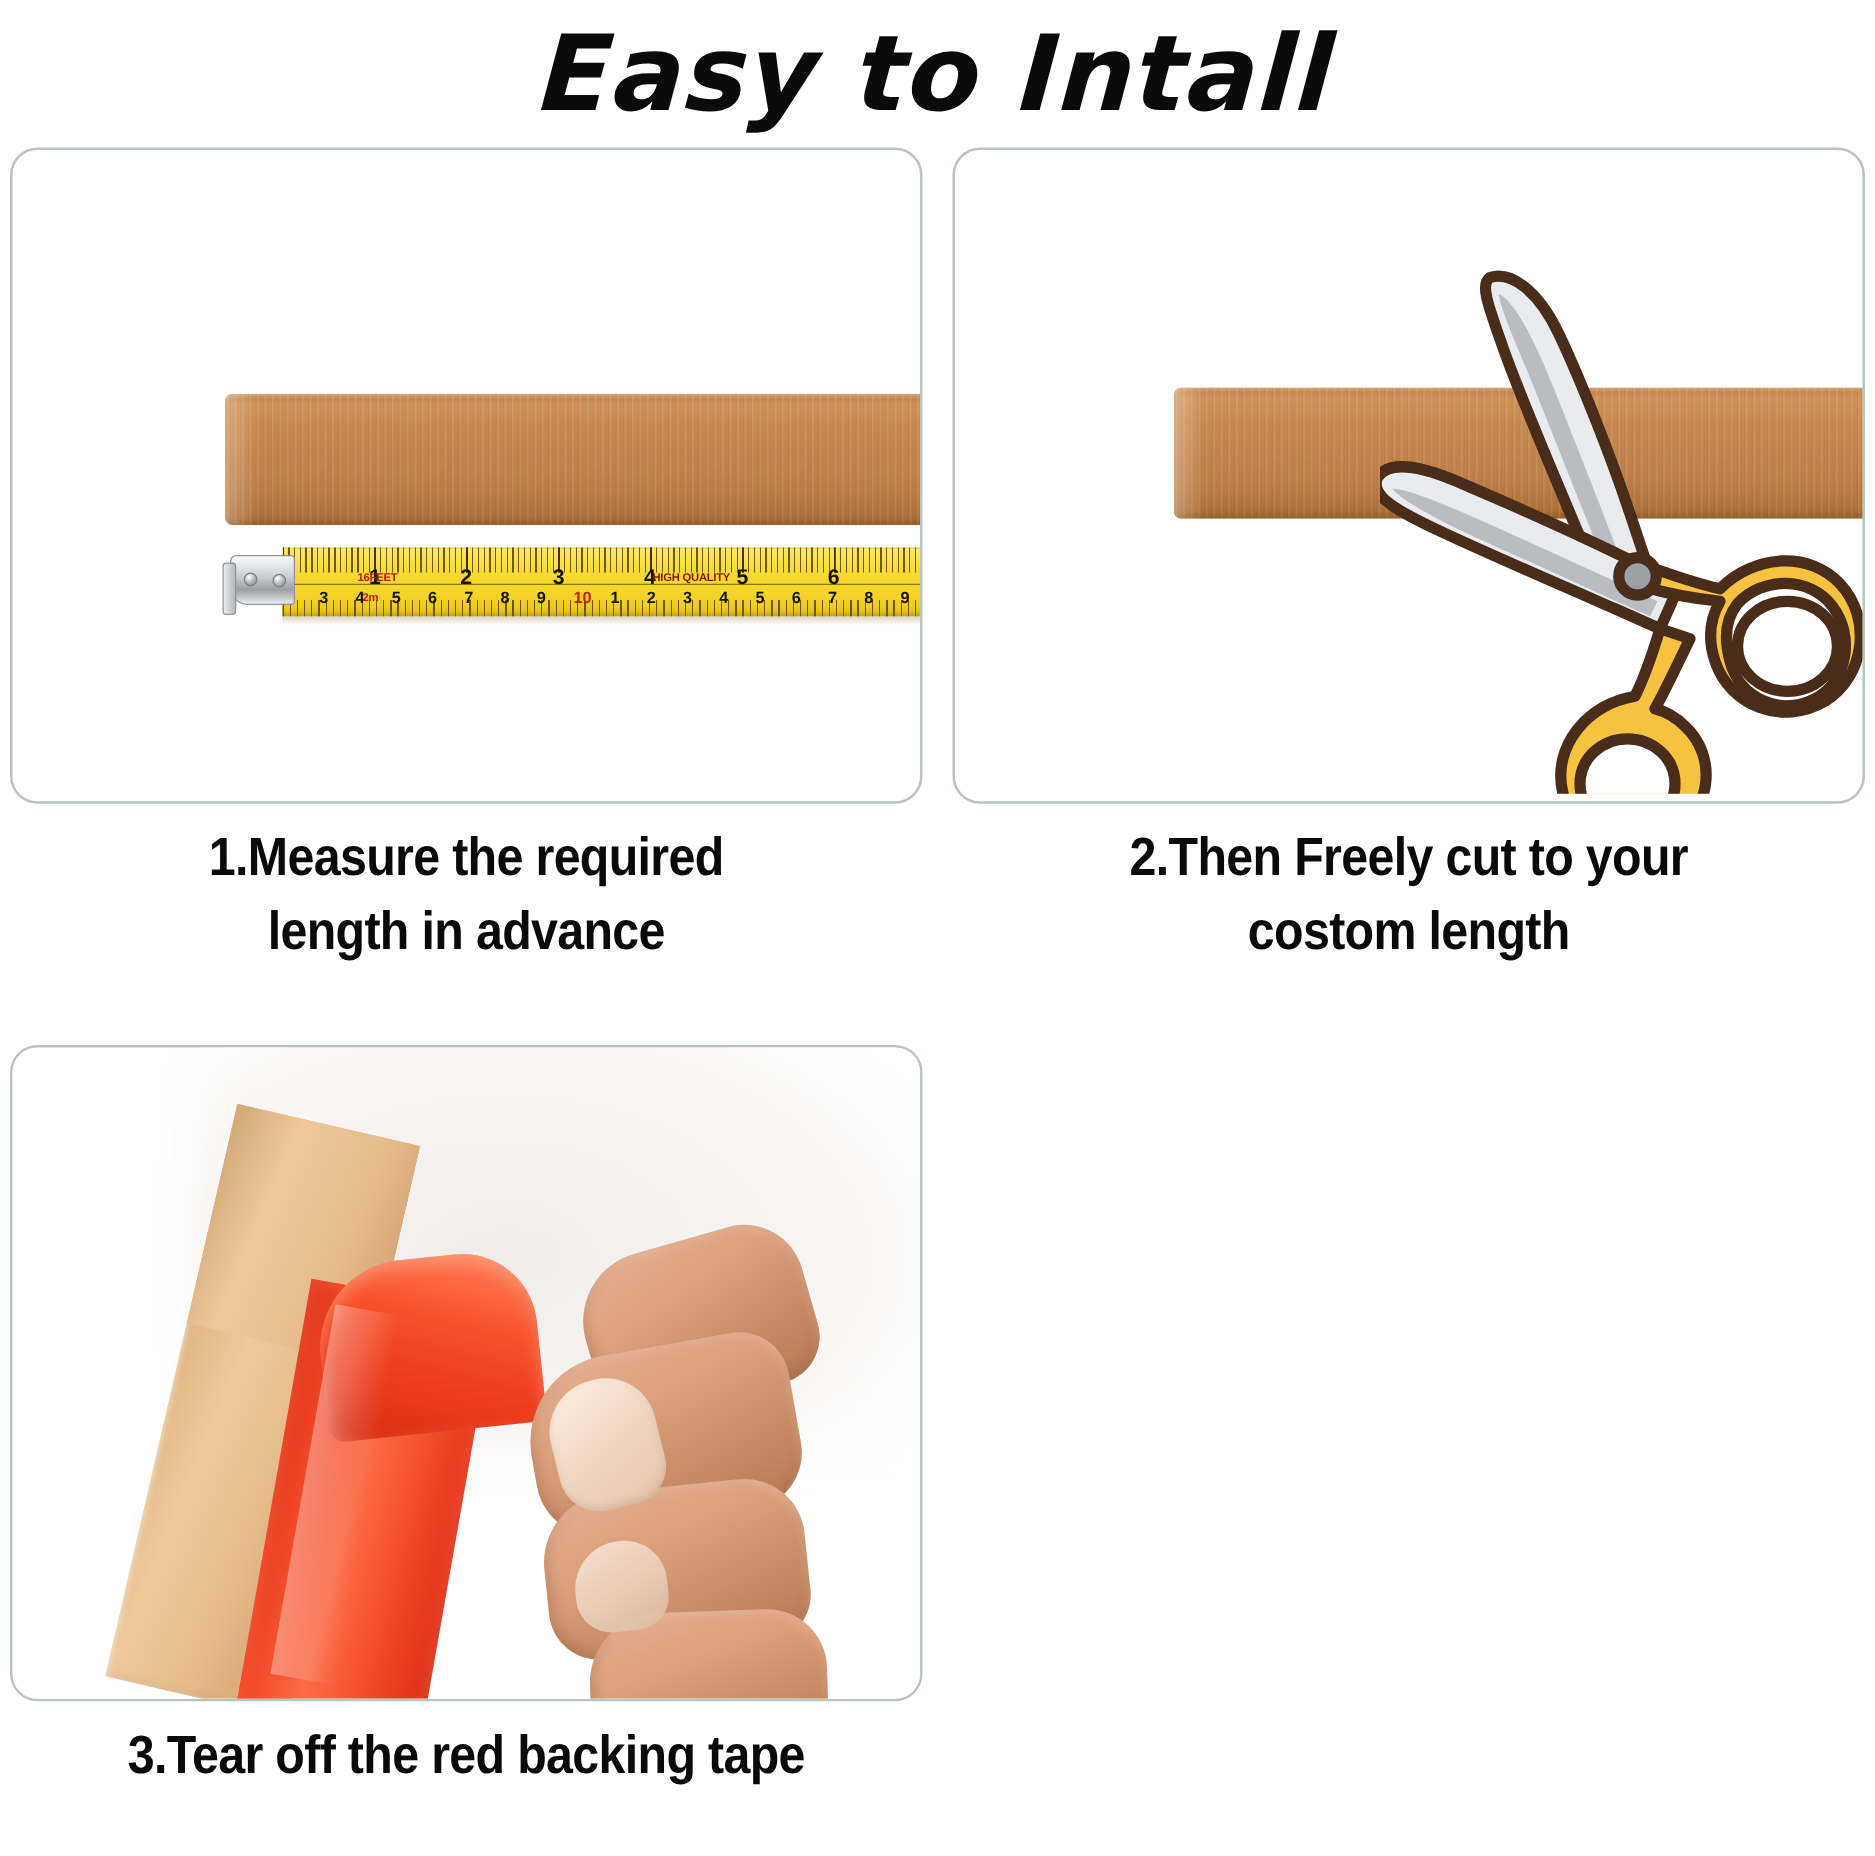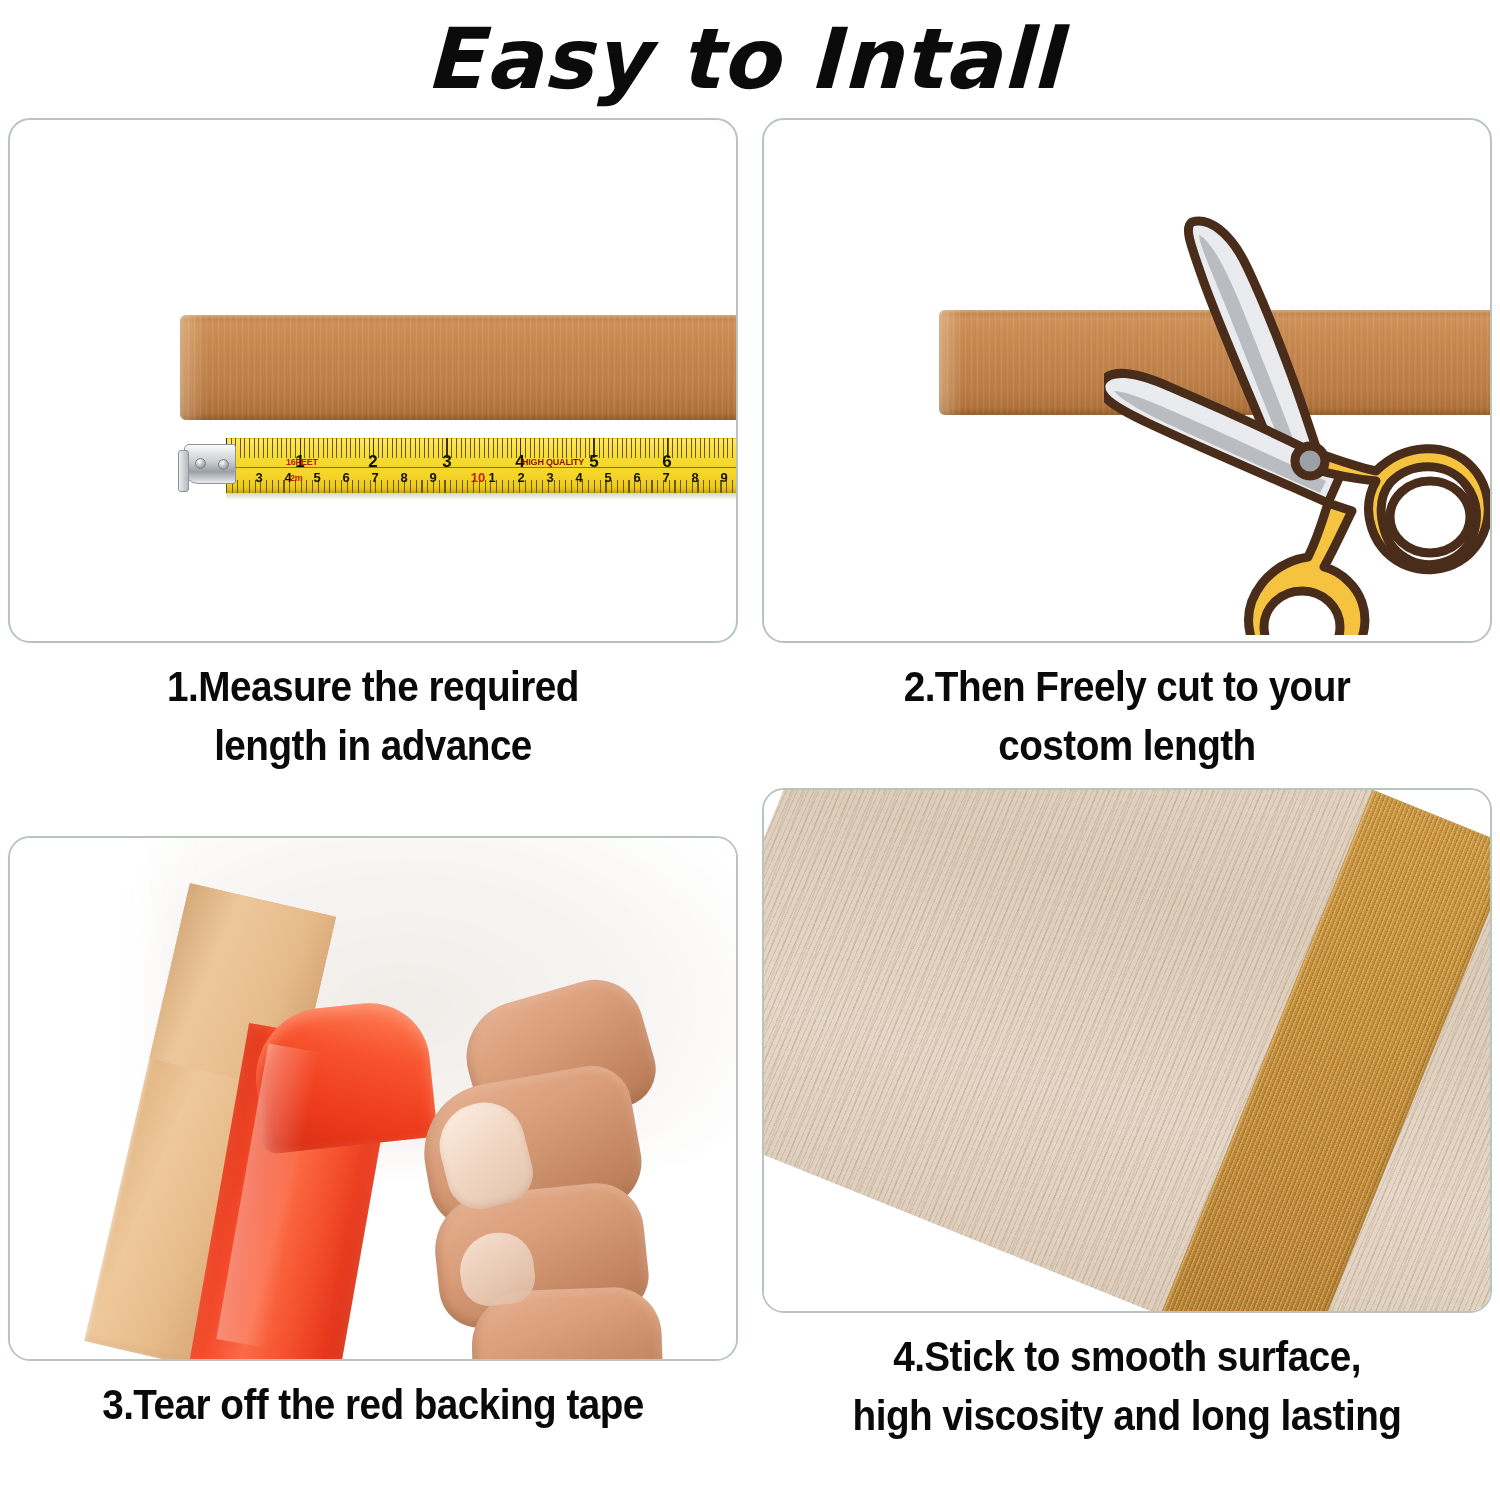--- a/index.html
+++ b/index.html
@@ -382,21 +382,21 @@
 
         <div class="cm-nums">
           <span style="left:4px">2</span>
           <span style="left:33px">3</span>
           <span style="left:62px">4</span>
           <span style="left:91px">5</span>
           <span style="left:120px">6</span>
           <span style="left:149px">7</span>
           <span style="left:178px">8</span>
           <span style="left:207px">9</span>
-          <span class="red" style="left:252px">10</span>
+          <span class="red" style="left:240px">10</span>
           <span style="left:266px">1</span>
           <span style="left:295px">2</span>
           <span style="left:324px">3</span>
           <span style="left:353px">4</span>
           <span style="left:382px">5</span>
           <span style="left:411px">6</span>
           <span style="left:440px">7</span>
           <span style="left:469px">8</span>
           <span style="left:498px">9</span>
         </div>
@@ -490,32 +490,14 @@
           <div class="thumbnail-plate"></div>
           <div class="thumbnail-plate2"></div>
         </div>
       </div>
     </div>
     <div class="caption">
       <span class="ln">3.Tear off the red backing tape</span>
     </div>
   </div>
 
-  <div class="step step-4">
-    <div class="panel">
-      <div class="p4">
-        <div class="p4-board">
-          <div class="p4-face"></div>
-          <div class="p4-goldstrip"></div>
-          <div class="p4-edge"></div>
-          <div class="p4-edge2"></div>
-
-        </div>
-        <div class="p4-white"></div>
-      </div>
-    </div>
-    <div class="caption">
-      <span class="ln">4.Stick to smooth surface,</span>
-      <span class="ln">high viscosity and long lasting</span>
-    </div>
-  </div>
 
 </div>
 
 </body></html>

